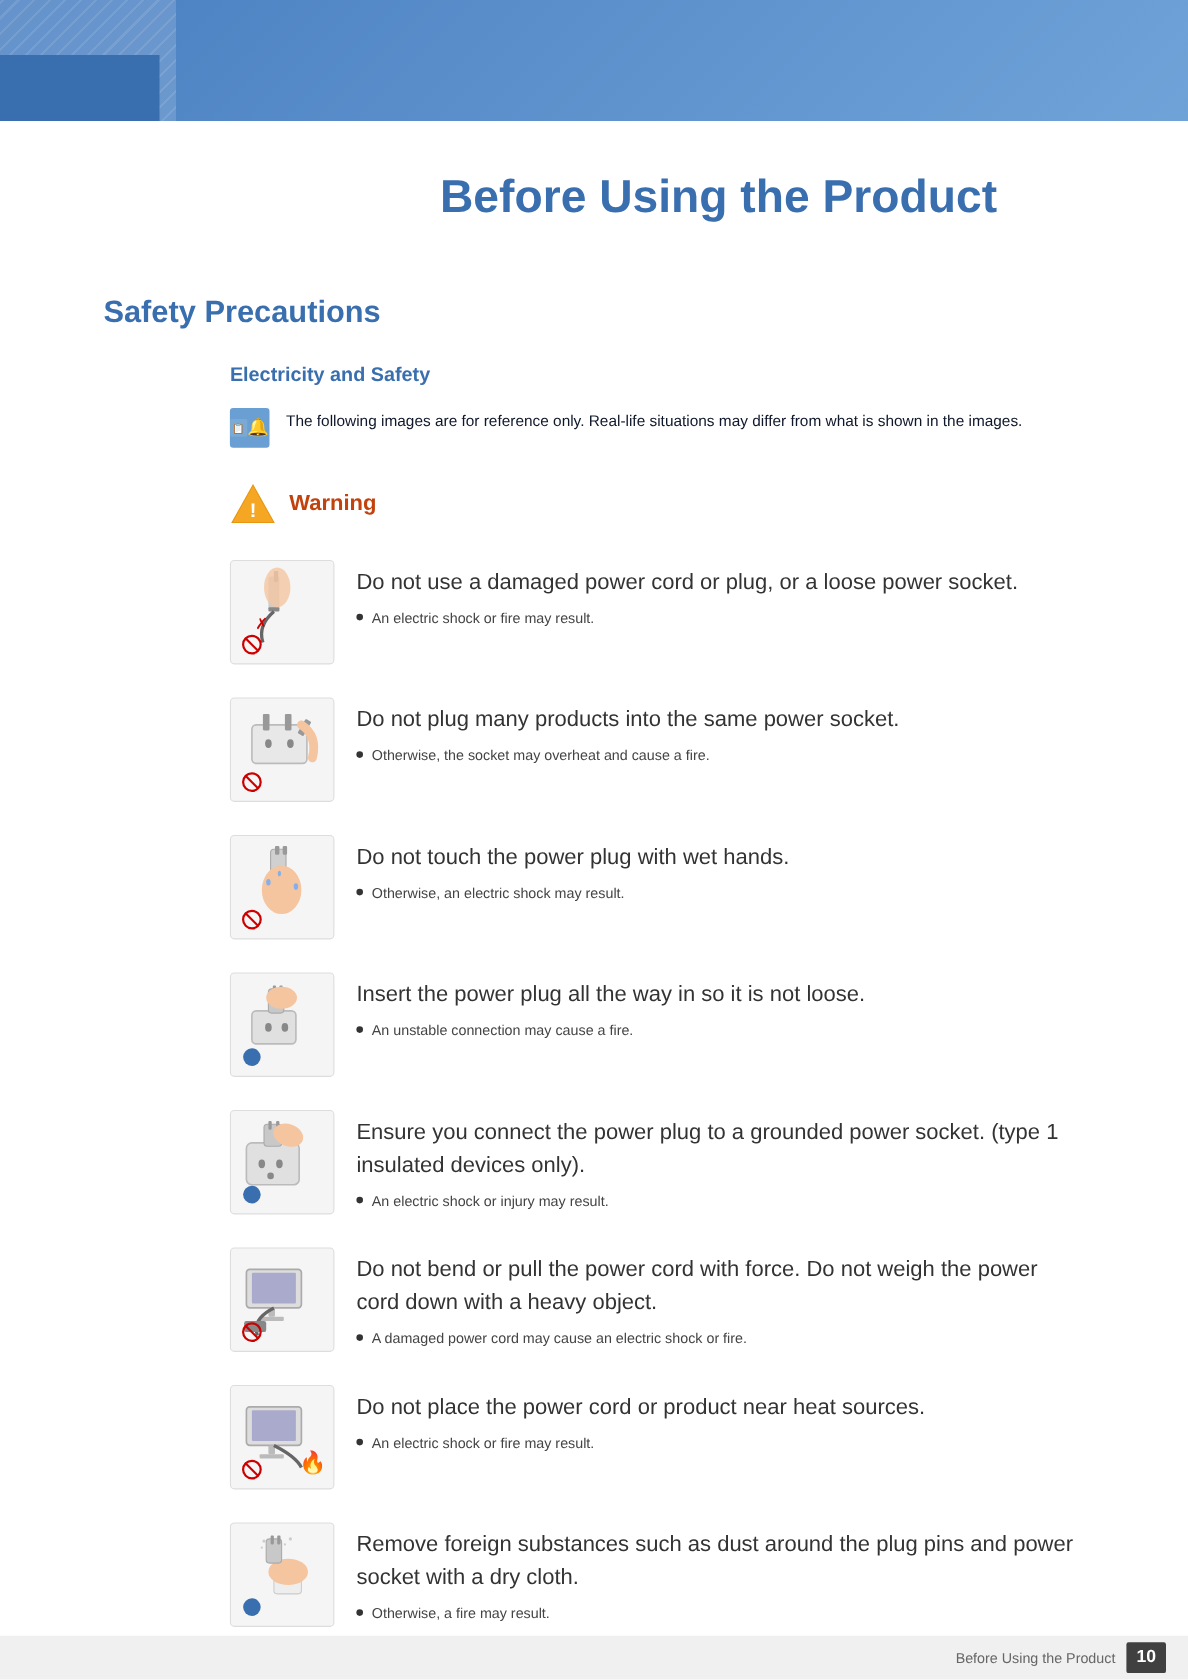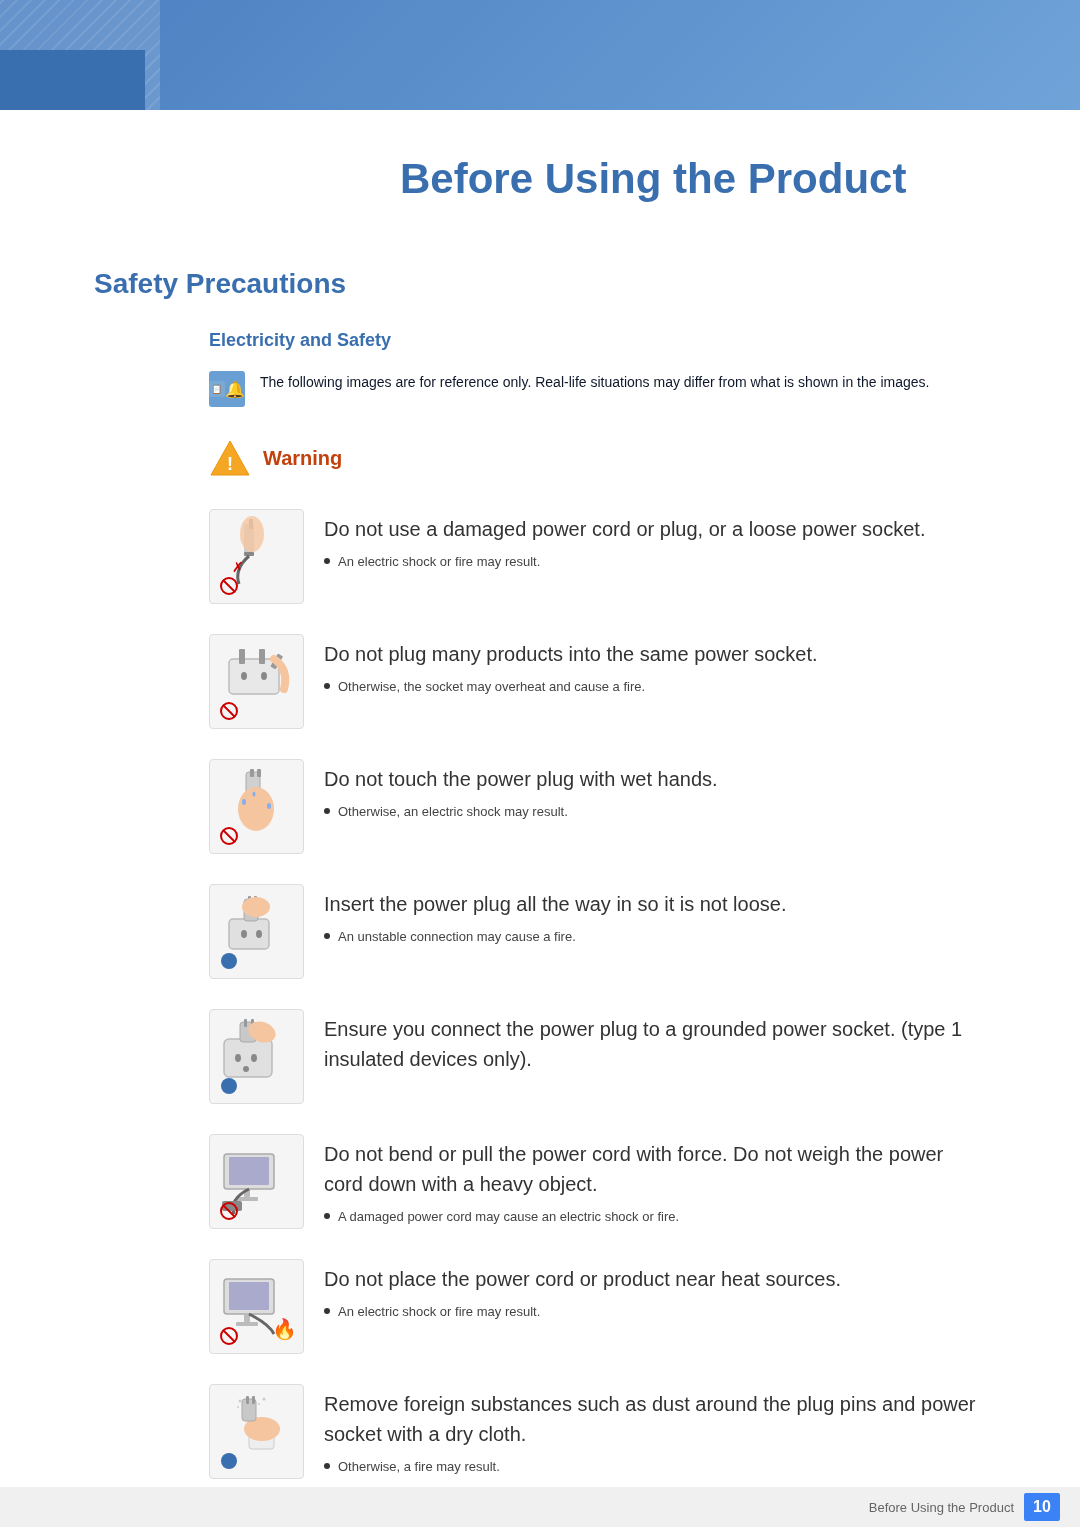--- a/index.html
+++ b/index.html
@@ -229,21 +229,21 @@
       padding: 0 20px;
       gap: 10px;
     }
 
     .footer-text {
       font-size: 13px;
       color: #666;
     }
 
     .footer-page {
-      background: #3b82f6;
+      background: #404040;
       color: white;
       width: 36px;
       height: 28px;
       display: flex;
       align-items: center;
       justify-content: center;
       font-size: 16px;
       font-weight: bold;
       border-radius: 2px;
     }
@@ -440,20 +440,24 @@
           <rect x="30" y="5" width="3" height="8" rx="1" fill="#999"></rect>
           <rect x="37" y="5" width="3" height="8" rx="1" fill="#999"></rect>
 
           <ellipse cx="48" cy="18" rx="14" ry="10" fill="#f5c5a0" transform="rotate(20 48 18)"></ellipse>
 
           <circle cx="15" cy="72" r="8" fill="#3a6faf"></circle>
         </svg>
       </div>
       <div class="safety-text">
         <p class="safety-main-text">Ensure you connect the power plug to a grounded power socket. (type 1 insulated devices only).</p>
+        <div class="safety-bullet">
+          <div class="bullet-dot"></div>
+          <span>An electric shock or injury may result.</span>
+        </div>
       </div>
     </div>
 
     <div class="safety-item">
       <div class="safety-image img-bent-cord">
         <svg width="85" height="85" viewBox="0 0 85 85">
 
           <rect x="10" y="15" width="50" height="35" rx="3" fill="#ddd" stroke="#aaa" stroke-width="1.5"></rect>
           <rect x="15" y="18" width="40" height="28" rx="1" fill="#aac"></rect>
           <rect x="30" y="50" width="6" height="8" rx="1" fill="#bbb"></rect>

